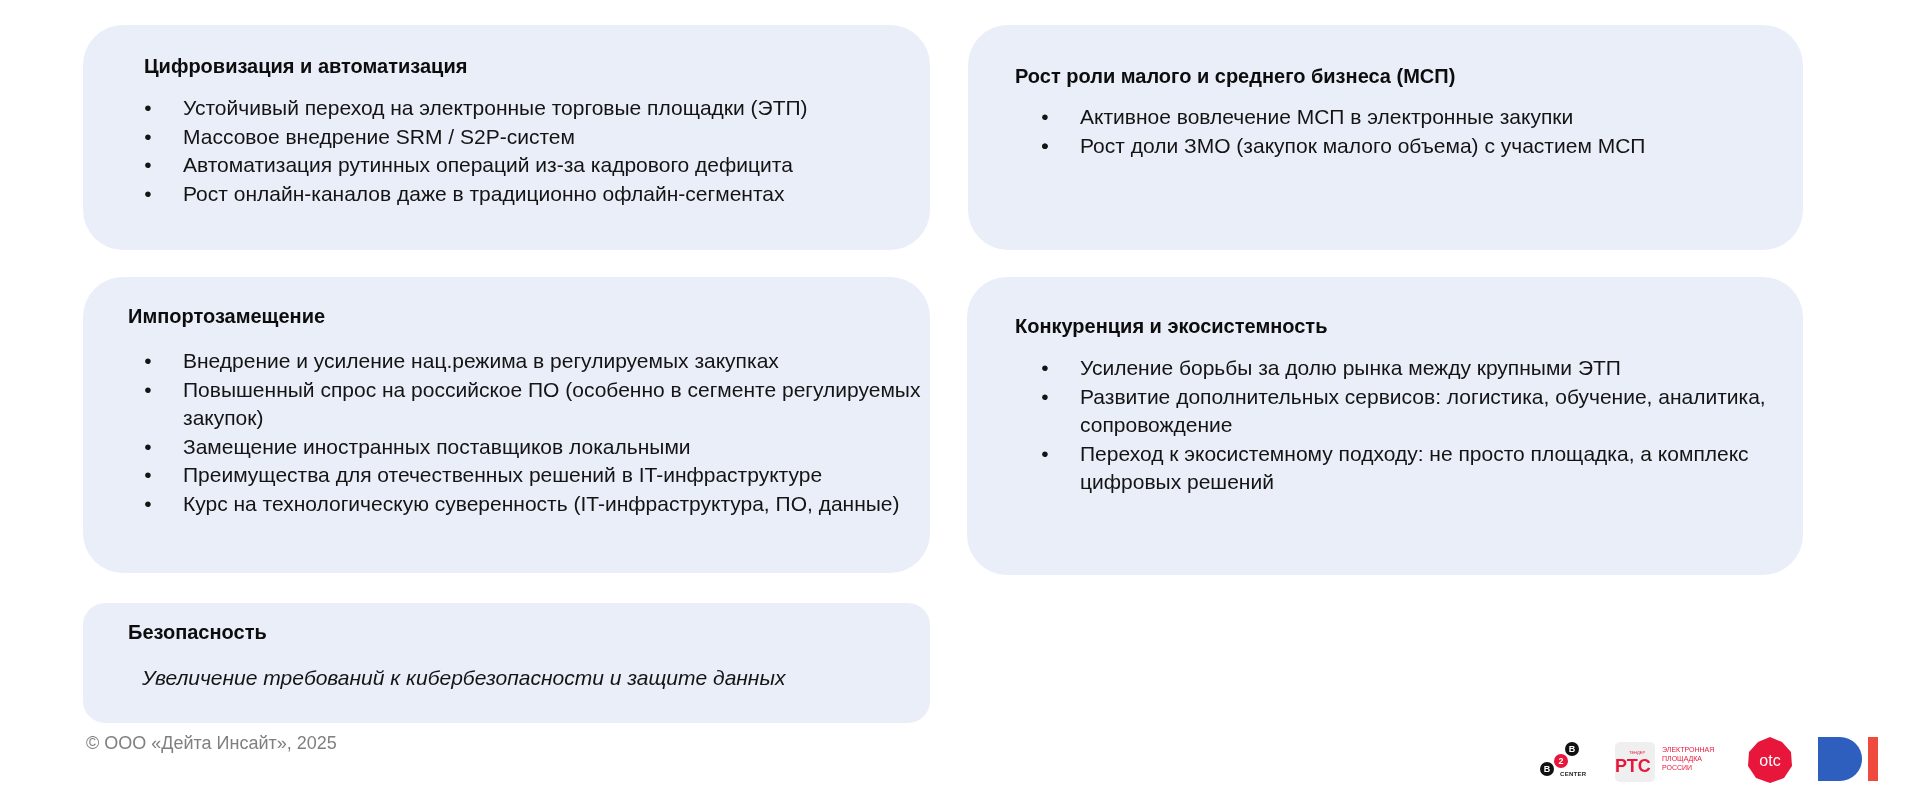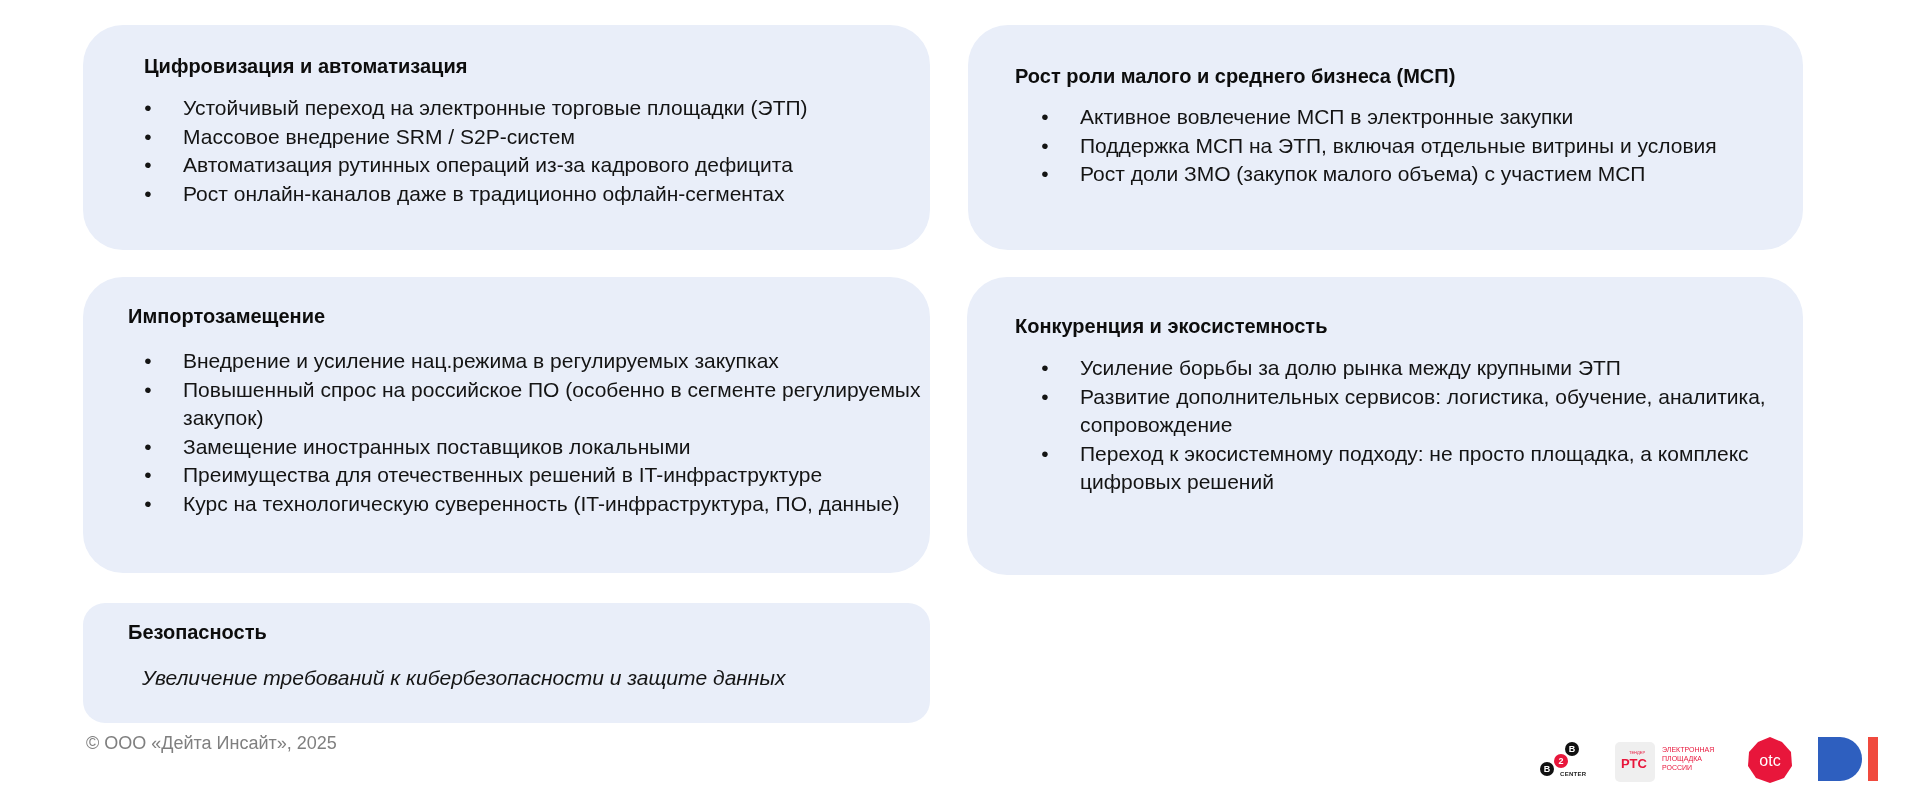--- a/index.html
+++ b/index.html
@@ -30,21 +30,21 @@
     position: absolute; left: 86px; top: 733px; font-size: 18px; color: #7f7f7f; white-space: nowrap;
   }
   .b2b { position: absolute; left: 1538px; top: 740px; width: 56px; height: 42px; }
   .b2b .c { position: absolute; border-radius: 50%; color: #fff; font-weight: bold; font-size: 9px;
             text-align: center; line-height: 14px; width: 14px; height: 14px; }
   .b2b .c1 { left: 2px; top: 22px; background: #111; }
   .b2b .c2 { left: 16px; top: 14px; background: #e8163b; }
   .b2b .c3 { left: 27px; top: 2px; background: #111; }
   .b2b .lbl { position: absolute; left: 22px; top: 31px; font-size: 6px; font-weight: bold; color: #222; letter-spacing: 0.3px; }
   .rts-box { position: absolute; left: 1615px; top: 742px; width: 40px; height: 40px; background: #efefef; border-radius: 5px; }
-  .rts-box .t { position: absolute; left: 6px; top: 14px; font-size: 13px; font-weight: bold; color: #e8163b; }
+  .rts-box .t { position: absolute; left: 0; top: 14px; font-size: 18px; font-weight: bold; color: #e8163b; }
   .rts-box .s { position: absolute; left: 14px; top: 8px; font-size: 4px; color: #e8163b; }
   .rts-text { position: absolute; left: 1662px; top: 745px; font-size: 7px; line-height: 9px; color: #e8163b; }
   .otc { position: absolute; left: 1746px; top: 736px; width: 48px; height: 48px; }
   .di { position: absolute; left: 1818px; top: 737px; width: 62px; height: 44px; }
 </style>
 </head>
 <body>
 
 <div class="card" style="left:83px; top:25px; width:847px; height:225px;"></div>
 <div class="card-title" style="left:144px; top:54px;">Цифровизация и автоматизация</div>
@@ -52,21 +52,21 @@
   <li><span class="dot">•</span><span>Устойчивый переход на электронные торговые площадки (ЭТП)</span></li>
   <li><span class="dot">•</span><span>Массовое внедрение SRM / S2P-систем</span></li>
   <li><span class="dot">•</span><span>Автоматизация рутинных операций из-за кадрового дефицита</span></li>
   <li><span class="dot">•</span><span>Рост онлайн-каналов даже в традиционно офлайн-сегментах</span></li>
 </ul>
 
 <div class="card" style="left:968px; top:25px; width:835px; height:225px;"></div>
 <div class="card-title" style="left:1015px; top:64px;">Рост роли малого и среднего бизнеса (МСП)</div>
 <ul class="bullets" style="left:1040px; top:103px; width:730px;">
   <li><span class="dot">•</span><span>Активное вовлечение МСП в электронные закупки</span></li>
-  <li><span class="dot">•</span><span>Поддержка МСП на ЭТП, включая отдельные витрины и условия</span></li>
+  <li><span class="dot">•</span></li>
   <li><span class="dot">•</span><span>Рост доли ЗМО (закупок малого объема) с участием МСП</span></li>
 </ul>
 
 <div class="card" style="left:83px; top:277px; width:847px; height:296px;"></div>
 <div class="card-title" style="left:128px; top:304px;">Импортозамещение</div>
 <ul class="bullets" style="left:143px; top:347px; width:790px;">
   <li><span class="dot">•</span><span>Внедрение и усиление нац.режима в регулируемых закупках</span></li>
   <li><span class="dot">•</span><span>Повышенный спрос на российское ПО (особенно в сегменте регулируемых закупок)</span></li>
   <li><span class="dot">•</span><span>Замещение иностранных поставщиков локальными</span></li>
   <li><span class="dot">•</span><span>Преимущества для отечественных решений в IT-инфраструктуре</span></li>

